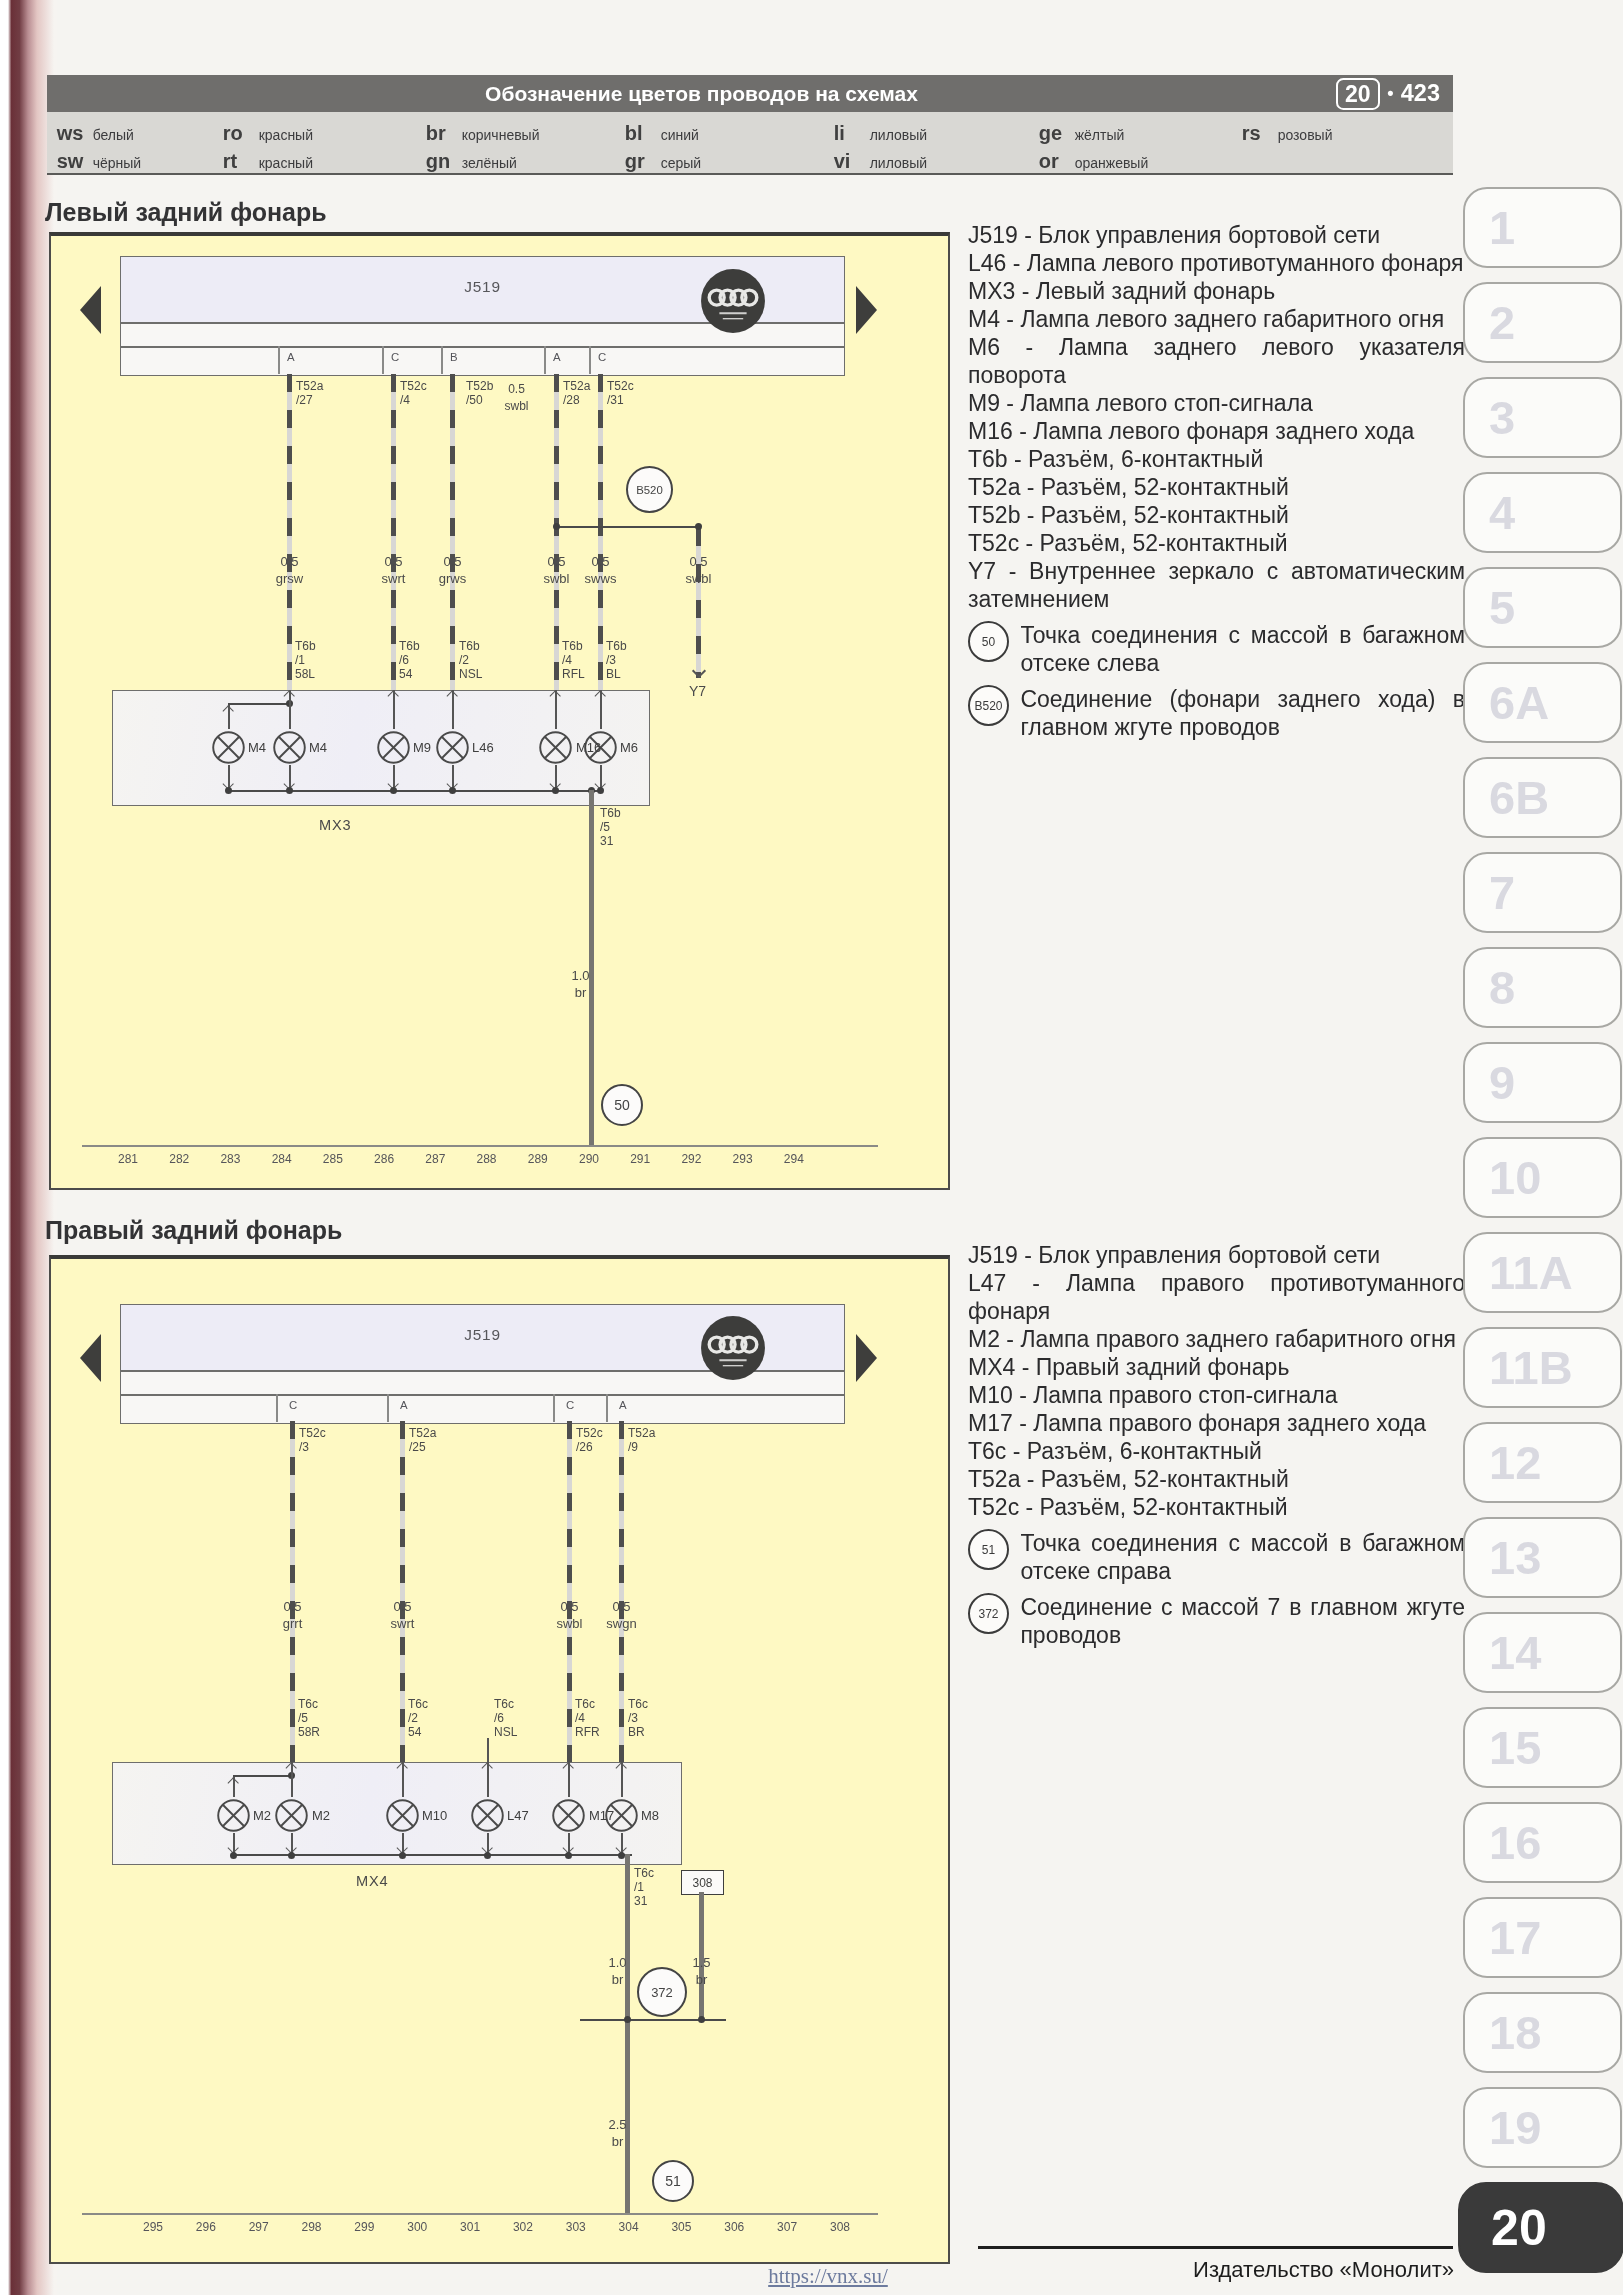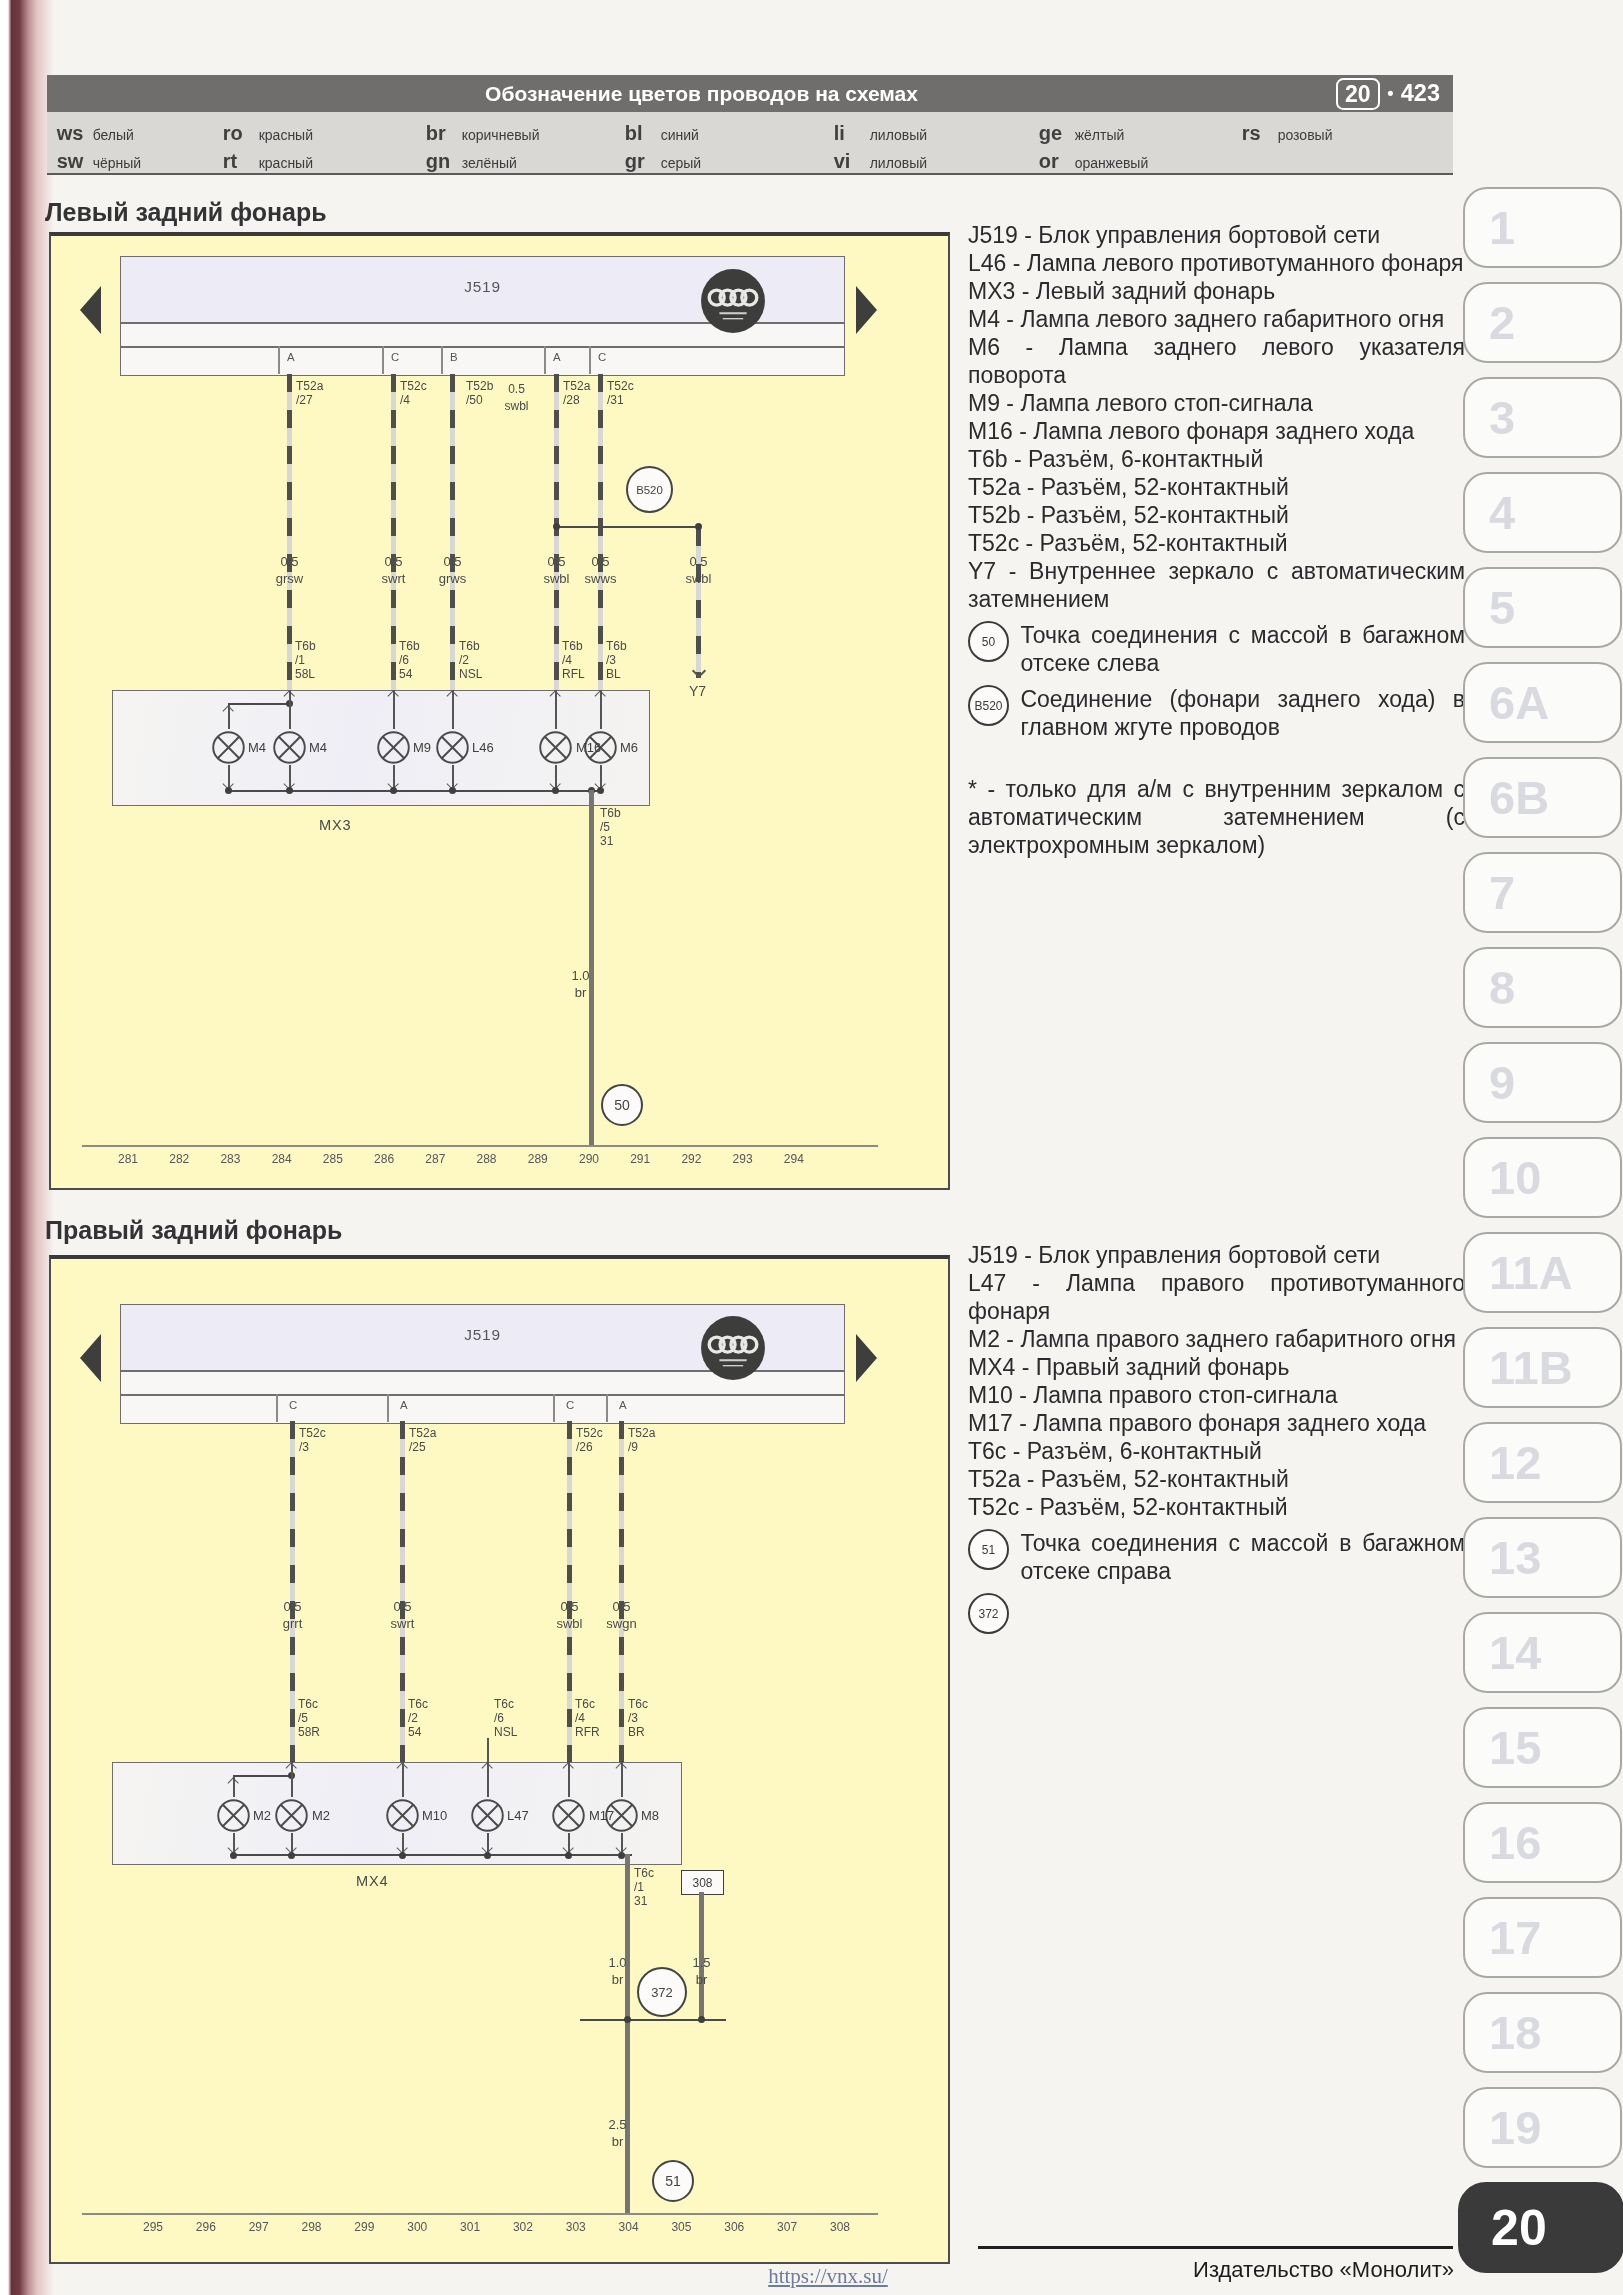--- a/index.html
+++ b/index.html
@@ -327,21 +327,20 @@
       <div class="gitem">
         <span class="badge">50</span>
         <span class="gtext">Точка соединения с массой в багажном отсеке слева</span>
       </div>
 
       <div class="gitem">
         <span class="badge">B520</span>
         <span class="gtext">Соединение (фонари заднего хода) в главном жгуте проводов</span>
       </div>
     </div>
-  <p class="footnote">* - только для а/м с внутренним зеркалом с автоматическим затемнением (с электрохромным зеркалом)</p>
 </div>
 
 <div class="stitle" style="left:45px;top:1216px">Правый задний фонарь</div>
 
 <div class="diag" style="top:1255px;height:1003px">
   <div class="bus" style="left:69px;top:45px;width:723px;height:118px">
     <div class="lower"></div>
     <div class="j">J519</div>
     <div class="l1"></div>
     <div class="l2"></div>
@@ -520,20 +519,21 @@
     </div>
   <div>
 
       <div class="gitem">
         <span class="badge">51</span>
         <span class="gtext">Точка соединения с массой в багажном отсеке справа</span>
       </div>
 
       <div class="gitem">
         <span class="badge">372</span>
+        <span class="gtext">Соединение с массой 7 в главном жгуте проводов</span>
       </div>
     </div>
 </div>
 
 <div class="tabs">
 
 <div class="tab">
       <span>1</span>
     </div>
     <div class="tab">

